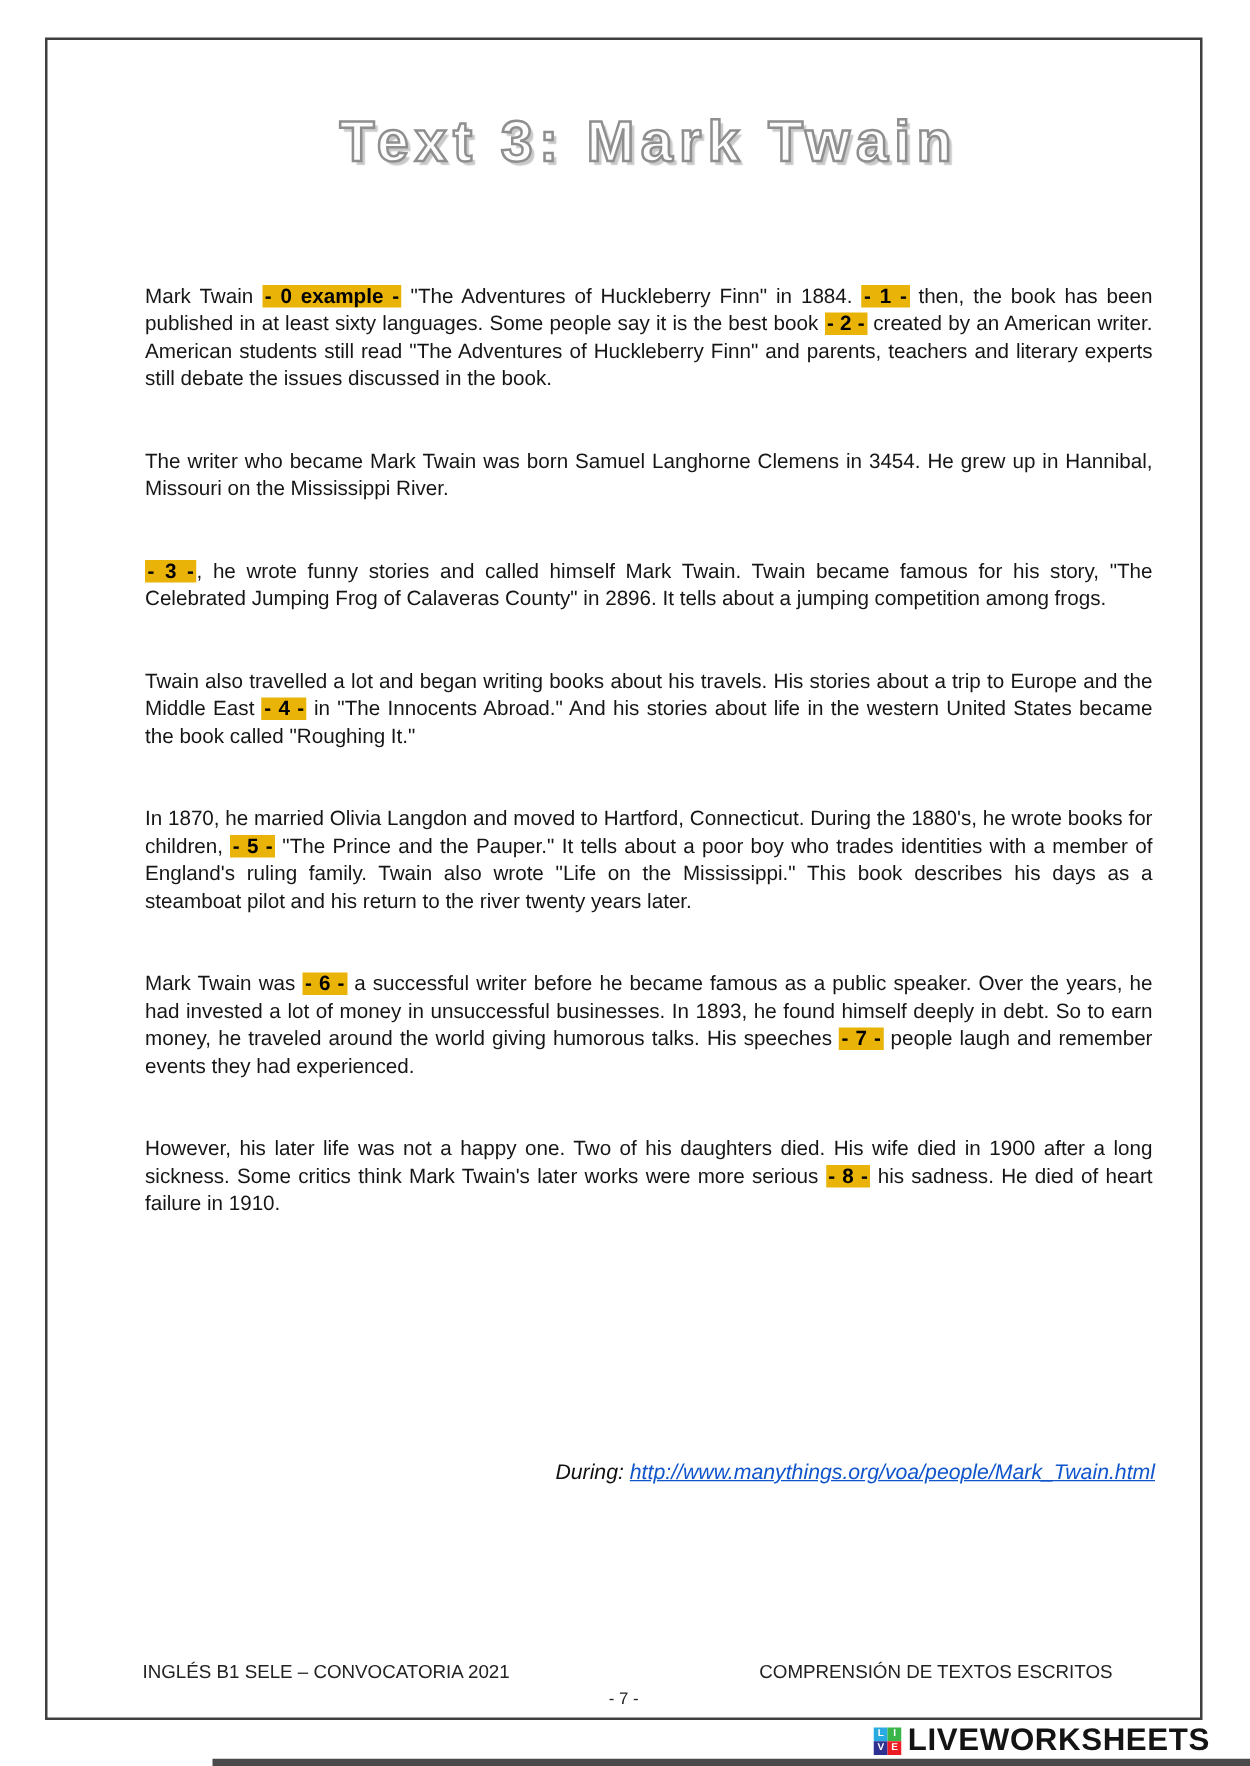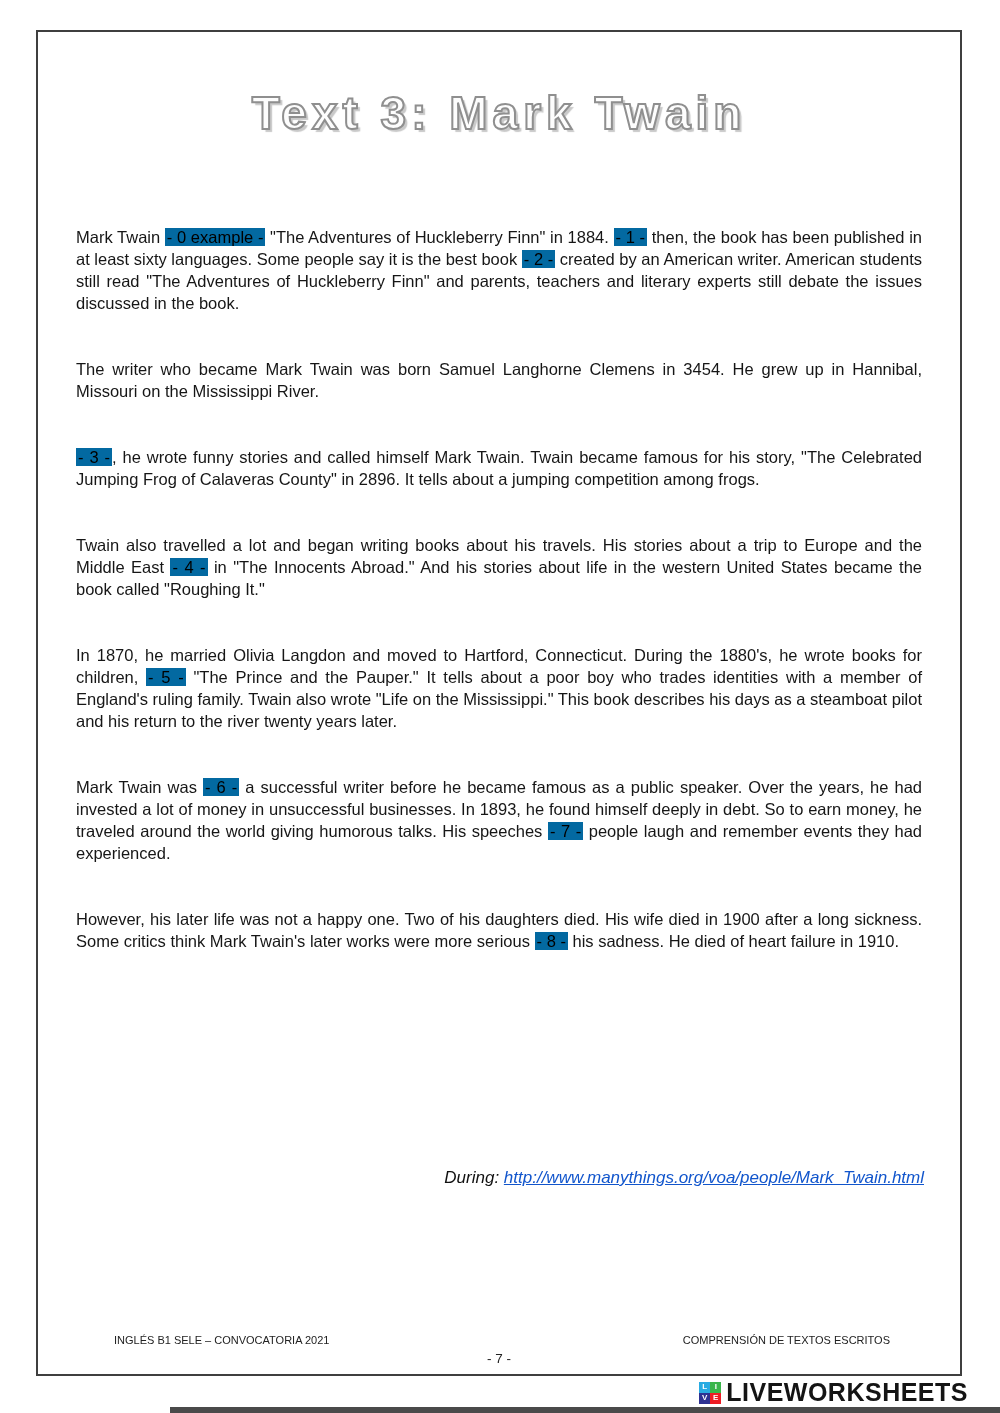--- a/index.html
+++ b/index.html
@@ -2,47 +2,47 @@
 <html><head>
 <meta charset="utf-8">
 <style>
   html,body{margin:0;padding:0;}
   body{
     width:1000px;height:1413px;position:relative;background:#ffffff;
     font-family:"Liberation Sans",sans-serif;color:#1a1a1a;overflow:hidden;
   }
   .sheet{
     position:absolute;left:36px;top:30px;width:926px;height:1346px;
-    border:2px solid #3f3f3f;background:#ffffff;box-sizing:border-box;
+    border:2px solid #3f3f3f;background:#ffffff;box-sizing:border-box;padding-left:40px;
   }
   .content{padding:40px 38px 0 38px;}
   .doc-title{
     text-align:center;margin:14px 0 0 0;
     font-size:46px;font-weight:bold;letter-spacing:5px;
     color:#fdfdfd;
     -webkit-text-stroke:2px #8f8f8f;
     text-shadow:3px 3px 1px #c9c9c9;
   }
   .paras{margin-top:86px;}
   .para{
     font-size:16.5px;line-height:22px;text-align:justify;
     margin:0 0 44px 0;color:#161616;
   }
   .gap{
-    background:#0369a1;font-weight:normal;color:#000;
+    background:#eab308;font-weight:bold;color:#000;
     padding:0 2px;white-space:nowrap;
   }
   .source{
     position:absolute;right:36px;top:1136px;font-size:17px;font-style:italic;color:#111;
   }
   .source a{color:#1155cc;text-decoration:underline;margin-top:12px;}
   .footer-row{
     position:absolute;left:76px;right:70px;bottom:28px;
     display:flex;justify-content:space-between;
-    font-size:11px;color:#222;align-items:center;
+    font-size:15px;color:#222;align-items:center;
   }
   .page-num{
     position:absolute;left:0;right:0;bottom:8px;text-align:center;
     font-size:13.5px;color:#222;
   }
   .brand{
     position:absolute;right:32px;top:1378px;
     display:flex;align-items:center;gap:5px;cursor:pointer;
   }
   .brand-tiles{

